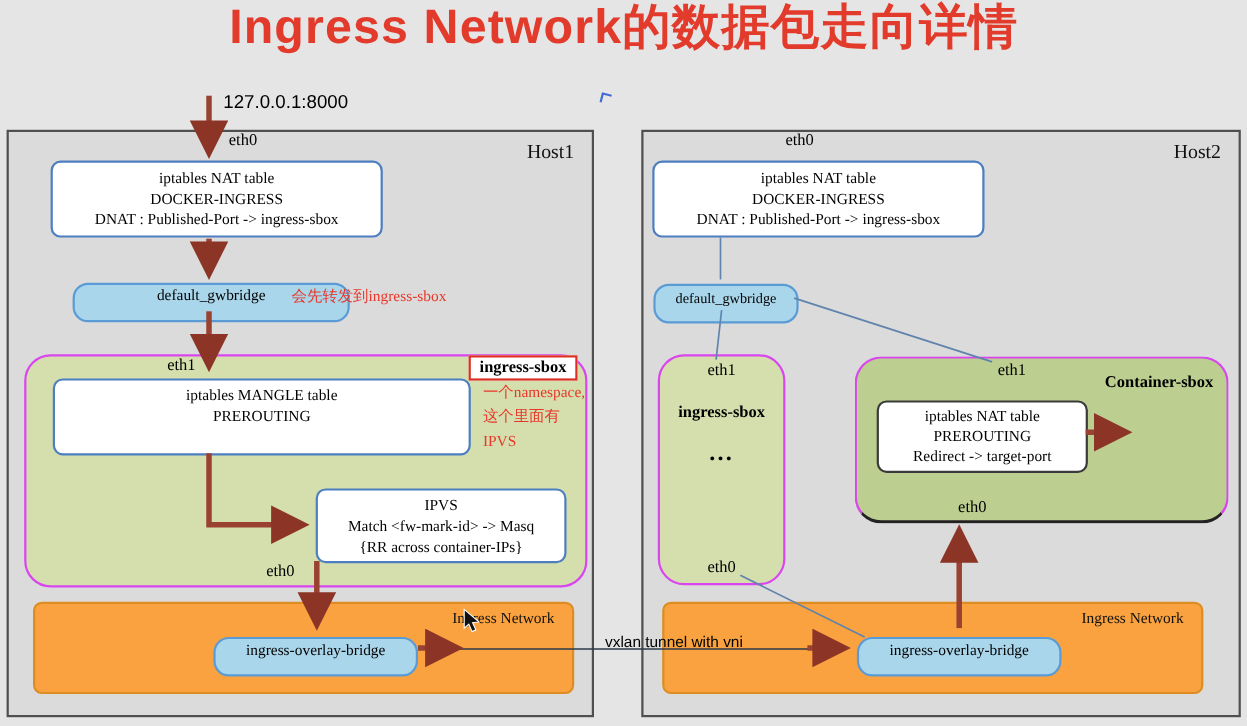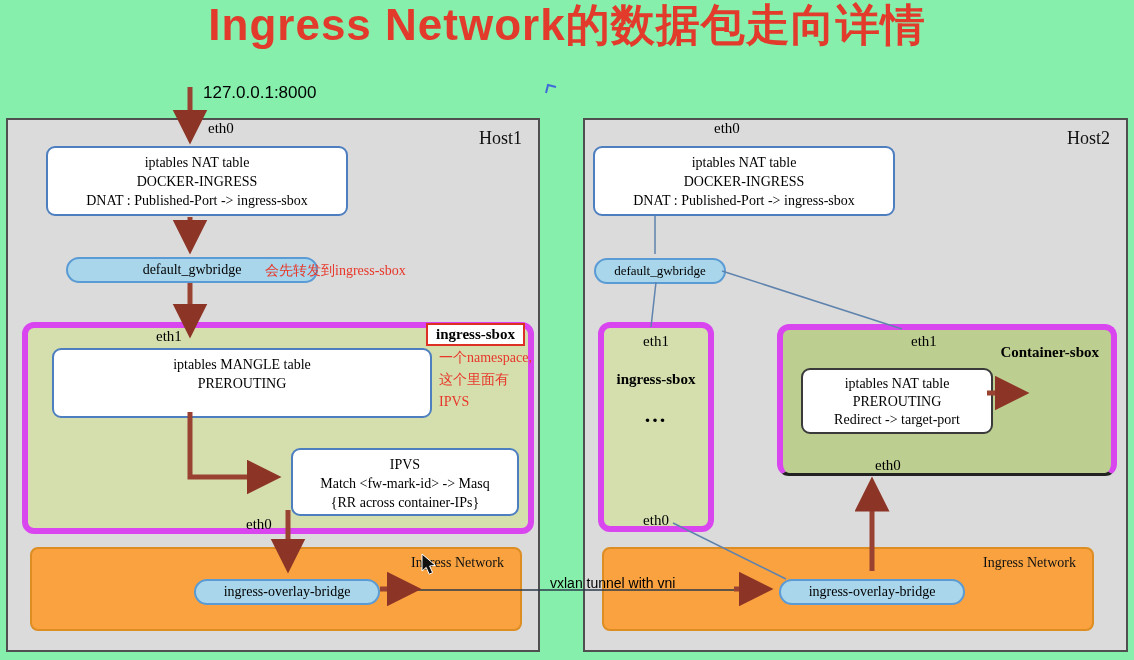--- a/index.html
+++ b/index.html
@@ -1,17 +1,17 @@
 <!DOCTYPE html>
 <html><head>
 <meta charset="utf-8">
 <style>
   html,body { margin:0; padding:0; background:#fff; }
   .stage {
-    position:relative; width:1134px; height:660px; background:#86efac;
+    position:relative; width:1134px; height:660px; background:#e5e5e5;
     font-family:"Liberation Sans", sans-serif; overflow:hidden;
   }
   .title {
     position:absolute; top:0; left:0; width:100%; margin:0;
     text-align:center; font-size:44px; font-weight:bold; color:#e23b2c;
     letter-spacing:1px; line-height:1.15;
   }
   .entry-addr { position:absolute; left:203px; top:83px; font-size:17px; color:#000; }
 
   .host {
@@ -26,26 +26,26 @@
   .wbox {
     position:absolute; background:#fff; border:2px solid #4d7ec0; border-radius:9px;
     box-sizing:border-box; text-align:center; font-size:14px; line-height:19px;
     padding-top:5px; color:#000;
   }
   .wbox.dark { border-color:#3a3a3a; }
 
   .pill {
     position:absolute; background:#a9d6ea; border:2px solid #5b9bd5; border-radius:14px;
     box-sizing:border-box; text-align:center; font-size:14px; color:#000;
-    height:26px; line-height:22px; white-space:nowrap;
+    height:36px; line-height:22px; white-space:nowrap;
   }
 
   .green {
-    position:absolute; background:#d5dfae; border:6px solid #d946ef;
-    border-radius:12px; box-sizing:border-box;padding-left:28px;
+    position:absolute; background:#d5dfae; border:2px solid #d946ef;
+    border-radius:24px; box-sizing:border-box;padding-left:28px;
   }
   .green.container-green { background:#bccf90; border-bottom:3px solid #222; }
   .sbox-name { position:absolute; font-weight:bold; font-size:15px; color:#000; }
 
   .orange {
     position:absolute; background:#f9a23f; border:2px solid #dd8d22;
     border-radius:8px; box-sizing:border-box;
   }
   .net-label { position:absolute; top:6px; right:16px; font-size:14px; color:#111; }
 

